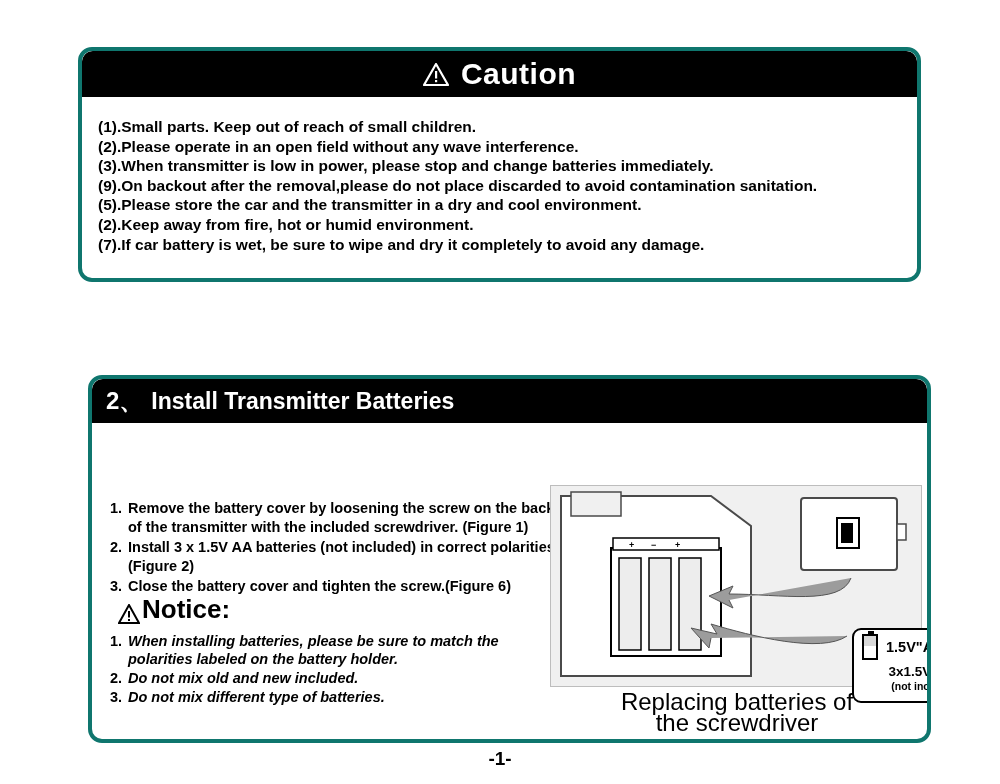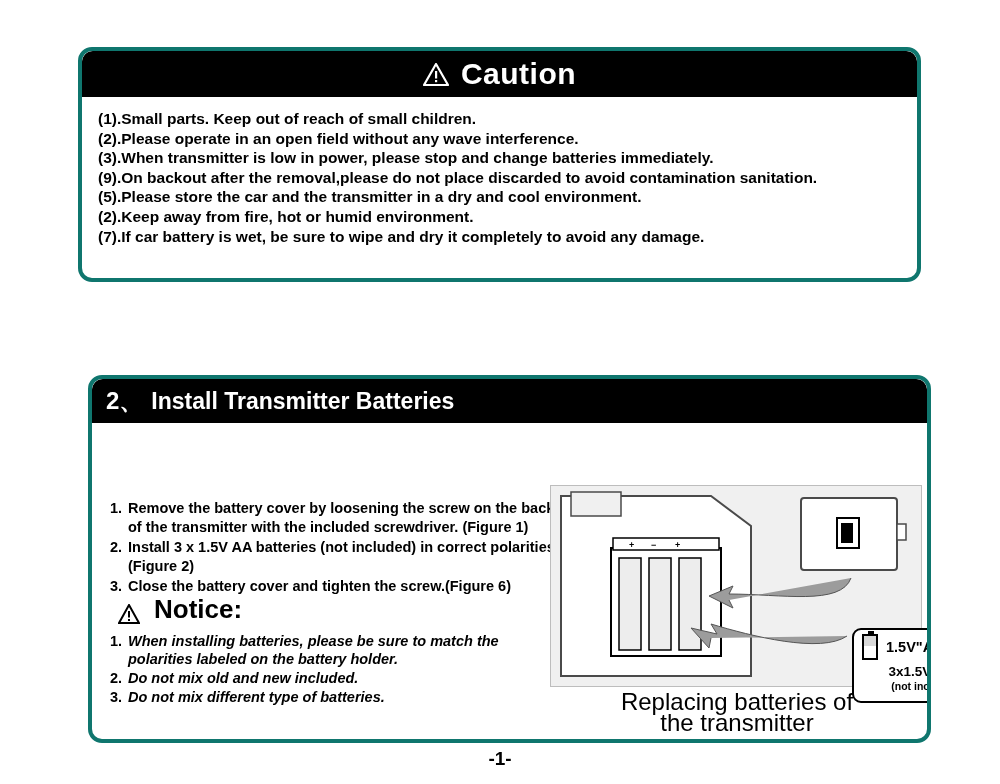--- a/index.html
+++ b/index.html
@@ -51,21 +51,21 @@
   }
   .warn-tri {
     display: inline-block;
     position: relative;
     width: 26px;
     height: 23px;
   }
   .warn-tri svg { display:block; }
 
   .caution-body {
-    padding: 12px 0 0 16px;
+    padding: 20px 0 0 16px;
   }
   .caution-line {
     font-size: 15.5px;
     font-weight: bold;
     line-height: 19.6px;
     white-space: nowrap;
   }
 
   
   #install-panel {
@@ -115,21 +115,21 @@
   .step .txt { flex: 1; }
 
   .notice-head {
     position: absolute;
     left: 26px;
     top: 171px;
     font-size: 26px;
     font-weight: bold;
     display: flex;
     align-items: center;
-    gap: 14px;
+    gap: 2px;
   }
   .notice-tri { width: 22px; height: 20px; display:inline-block; }
   .notice-list {
     position: absolute;
     left: 18px;
     top: 209px;
     width: 420px;
   }
   .nstep {
     display: flex;
@@ -317,19 +317,19 @@
         <span class="batt-voltage">1.5V"AA"</span>
       </div>
       <div class="batt-sub">
         <span>3x1.5V"AA"</span>
         <small>(not included)</small>
       </div>
     </div>
 
     <div class="fig-caption">
       <div>Replacing batteries of</div>
-      <div>the transmitter</div>
+      <div>the screwdriver</div>
     </div>
 
   </div>
 </div>
 
 <div id="page-number">-1-</div>
 
 </body></html>

